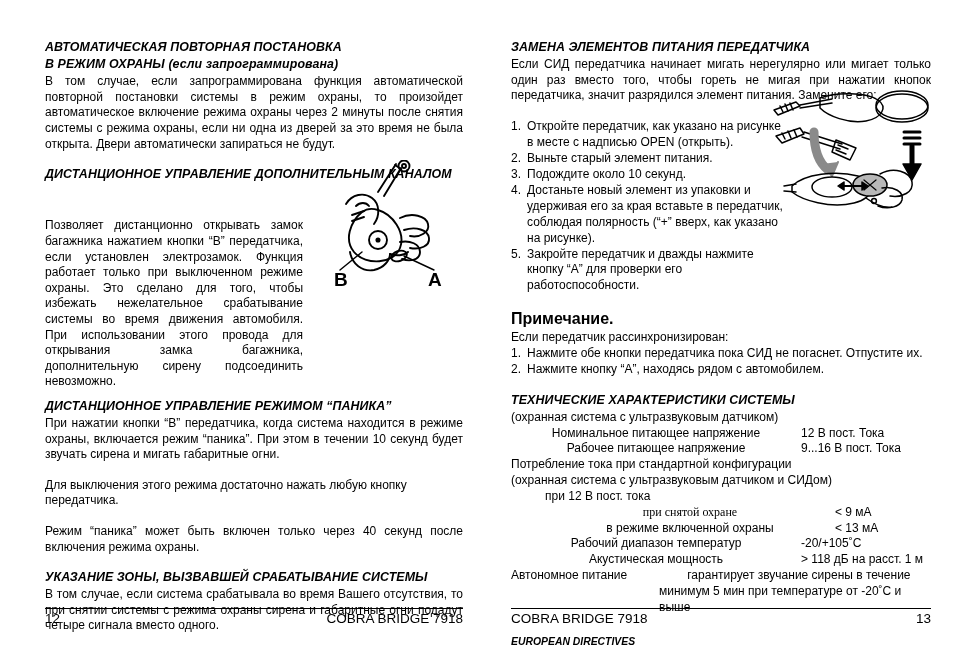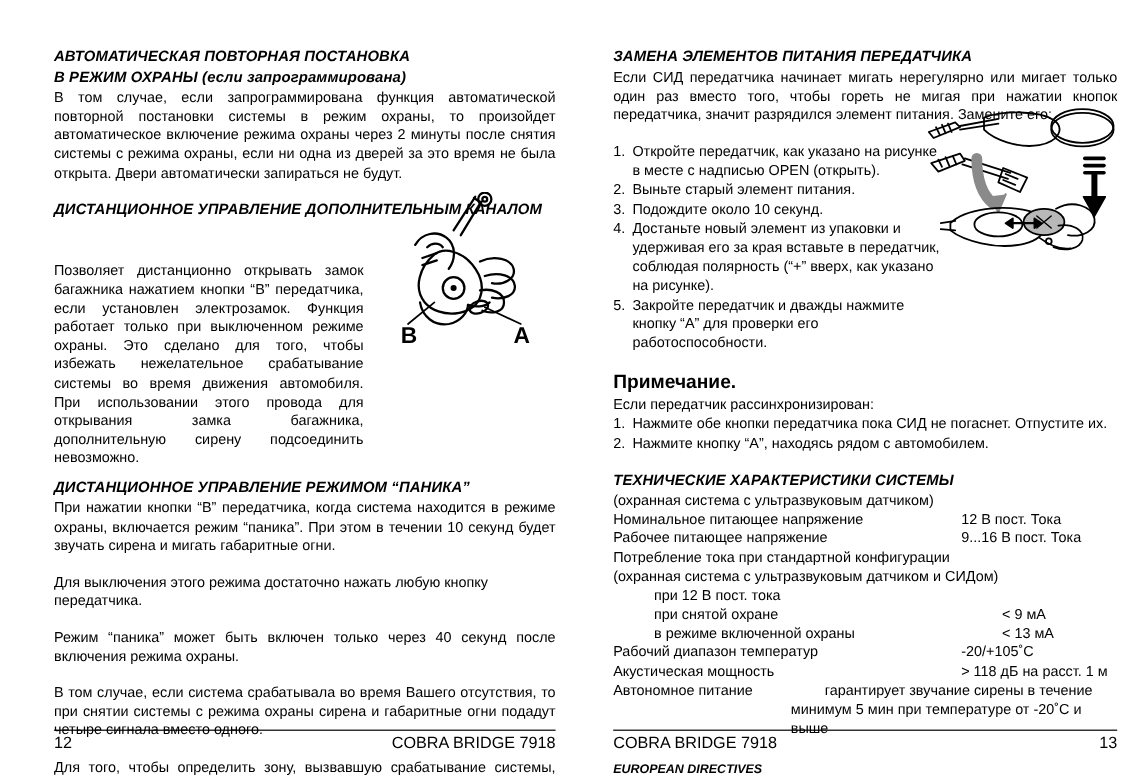--- a/index.html
+++ b/index.html
@@ -75,25 +75,25 @@
     margin: 0;
     line-height: 1.3;
   }
 
   
   .spec-row {
     display: flex;
     font-size: 12px;
     line-height: 1.32;
   }
-  .spec-row .lbl  { flex: 0 0 auto; }
+  .spec-row .lbl  { flex: 0 0 auto; text-align: center; }
   .spec-row .val  { margin-left: auto; text-align: left; }
   .spec-row.fixed .lbl { width: 290px; }
   .spec-row.fixed .val { width: 130px; margin-left: 0; }
-  .spec-row .indent1 { padding-left: 34px; }
+  .spec-row .indent1 { padding-left: 34px; font-family: Liberation Serif, serif; }
   .spec-row .indent2 { padding-left: 34px; }
   .spec-cont {
     font-size: 12px;
     line-height: 1.32;
     padding-left: 148px;
   }
   .spec-plain {
     font-size: 12px;
     line-height: 1.32;
   }
@@ -164,20 +164,21 @@
       <p class="body">При нажатии кнопки “B” передатчика, когда система находится в режиме охраны, включается режим “паника”. При этом в течении 10 секунд будет звучать сирена и мигать габаритные огни.</p>
       <div class="gap-m"></div>
       <p class="body nojust">Для выключения этого режима достаточно нажать любую кнопку передатчика.</p>
       <div class="gap-m"></div>
       <p class="body">Режим “паника” может быть включен только через 40 секунд после включения режима охраны.</p>
     </section>
 
     <div class="gap-m"></div>
 
     <section>
+      <h2 class="section">УКАЗАНИЕ ЗОНЫ, ВЫЗВАВШЕЙ СРАБАТЫВАНИЕ СИСТЕМЫ</h2>
       <p class="body">В том случае, если система срабатывала во время Вашего отсутствия, то при снятии системы с режима охраны сирена и габаритные огни подадут четыре сигнала вместо одного.</p>
       <div class="gap-m"></div>
       <p class="body">Для того, чтобы определить зону, вызвавшую срабатывание системы, посмотрите на СИД до включения зажигания и обратитесь к следующей таблице:</p>
     </section>
 
   </div>
 
   <div class="col col-right">
 
     <section>

